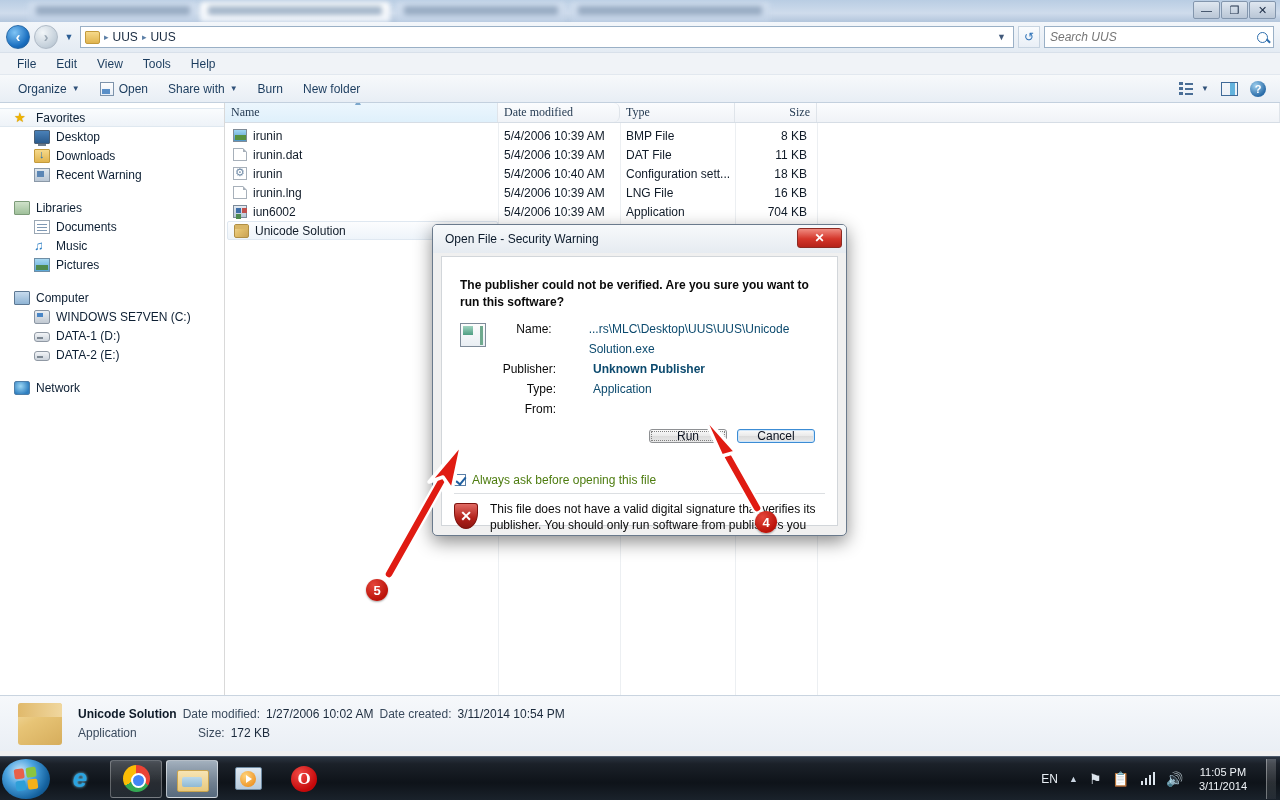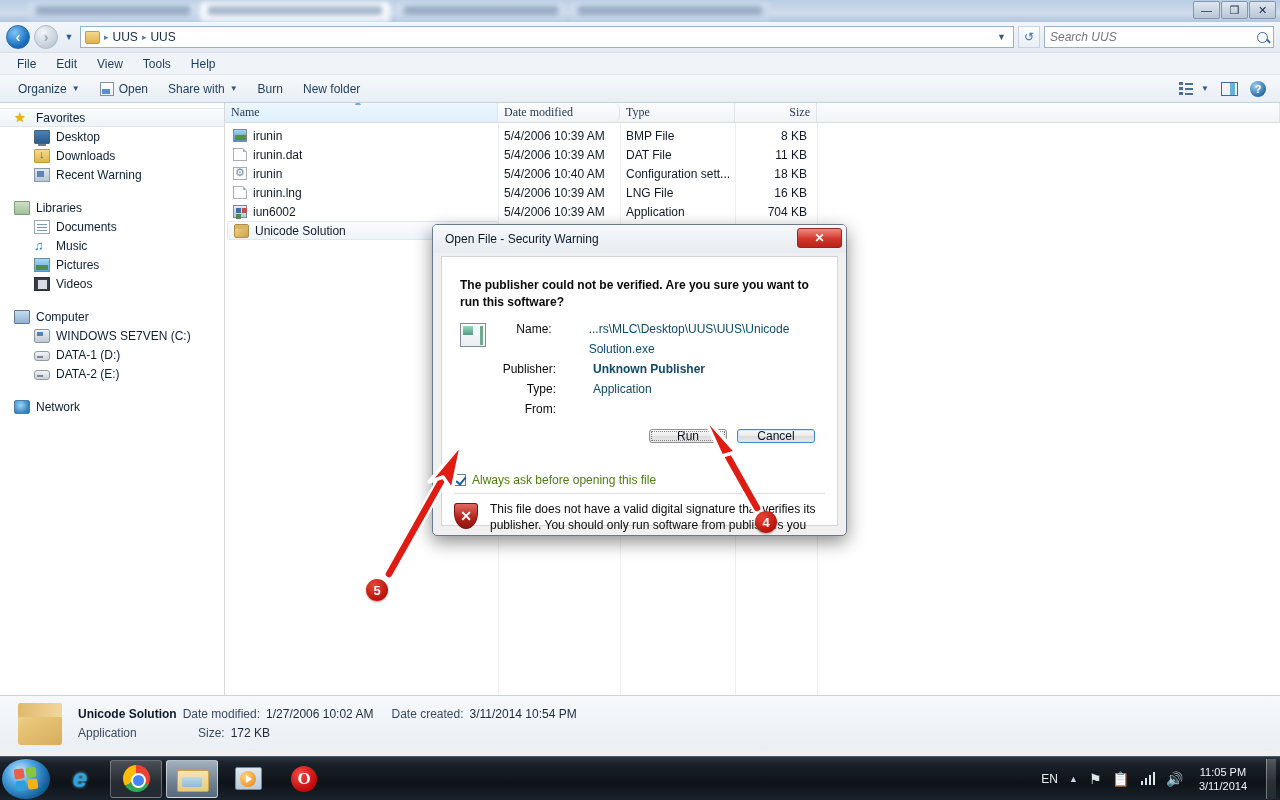--- a/index.html
+++ b/index.html
@@ -159,21 +159,21 @@
   .details {
     height:56px; background:linear-gradient(to bottom,#f6f8fb,#eaeff5);
     border-top:1px solid #c9d4e0; display:flex; align-items:center; padding-left:18px; gap:16px;
   }
   .det-cube { width:44px;height:42px; background:linear-gradient(150deg,#f3dda6 0%,#e7c476 40%,#d6ad5c 100%); border-radius:3px; position:relative; flex:none;}
   .det-cube:before{content:"";position:absolute;left:0;top:0;width:100%;height:14px;background:linear-gradient(to right,#e0b96b,#f0d79f);border-radius:3px 3px 0 0;}
   .det-text { font-size:12px; color:#1b2a3c; line-height:19px;}
   .det-row { display:flex; gap:6px; }
   .det-label { color:#3a4a5d; }
   .det-strong { font-weight:bold; color:#0e1a28;}
-  .det-col2 { margin-left:12px; }
+  .det-col2 { }
 
   
   .dialog {
     position:absolute; left:432px; top:224px; width:415px; height:312px;
     background:#f0f0f0; border:1px solid #6a7a8c; border-radius:5px;
     box-shadow: 0 6px 18px rgba(0,0,0,.45);
     overflow:hidden;
   }
   .dlg-title {
     height:28px; background:linear-gradient(to bottom,#f7f9fb,#e6ebf1);
@@ -388,24 +388,20 @@
           <span>Documents</span>
         </div>
         <div class="nav-item child">
           <span class="ic ic-music">♫</span>
           <span>Music</span>
         </div>
         <div class="nav-item child">
           <span class="ic ic-pic"></span>
           <span>Pictures</span>
         </div>
-        <div class="nav-item child">
-          <span class="ic ic-vid"></span>
-          <span>Videos</span>
-        </div>
 
         <div class="spacer"></div>
 
         <div class="nav-item header">
           <span class="ic ic-comp"></span>
           <span>Computer</span>
         </div>
         <div class="nav-item child">
           <span class="ic ic-hdd"></span>
           <span>WINDOWS SE7VEN (C:)</span>

